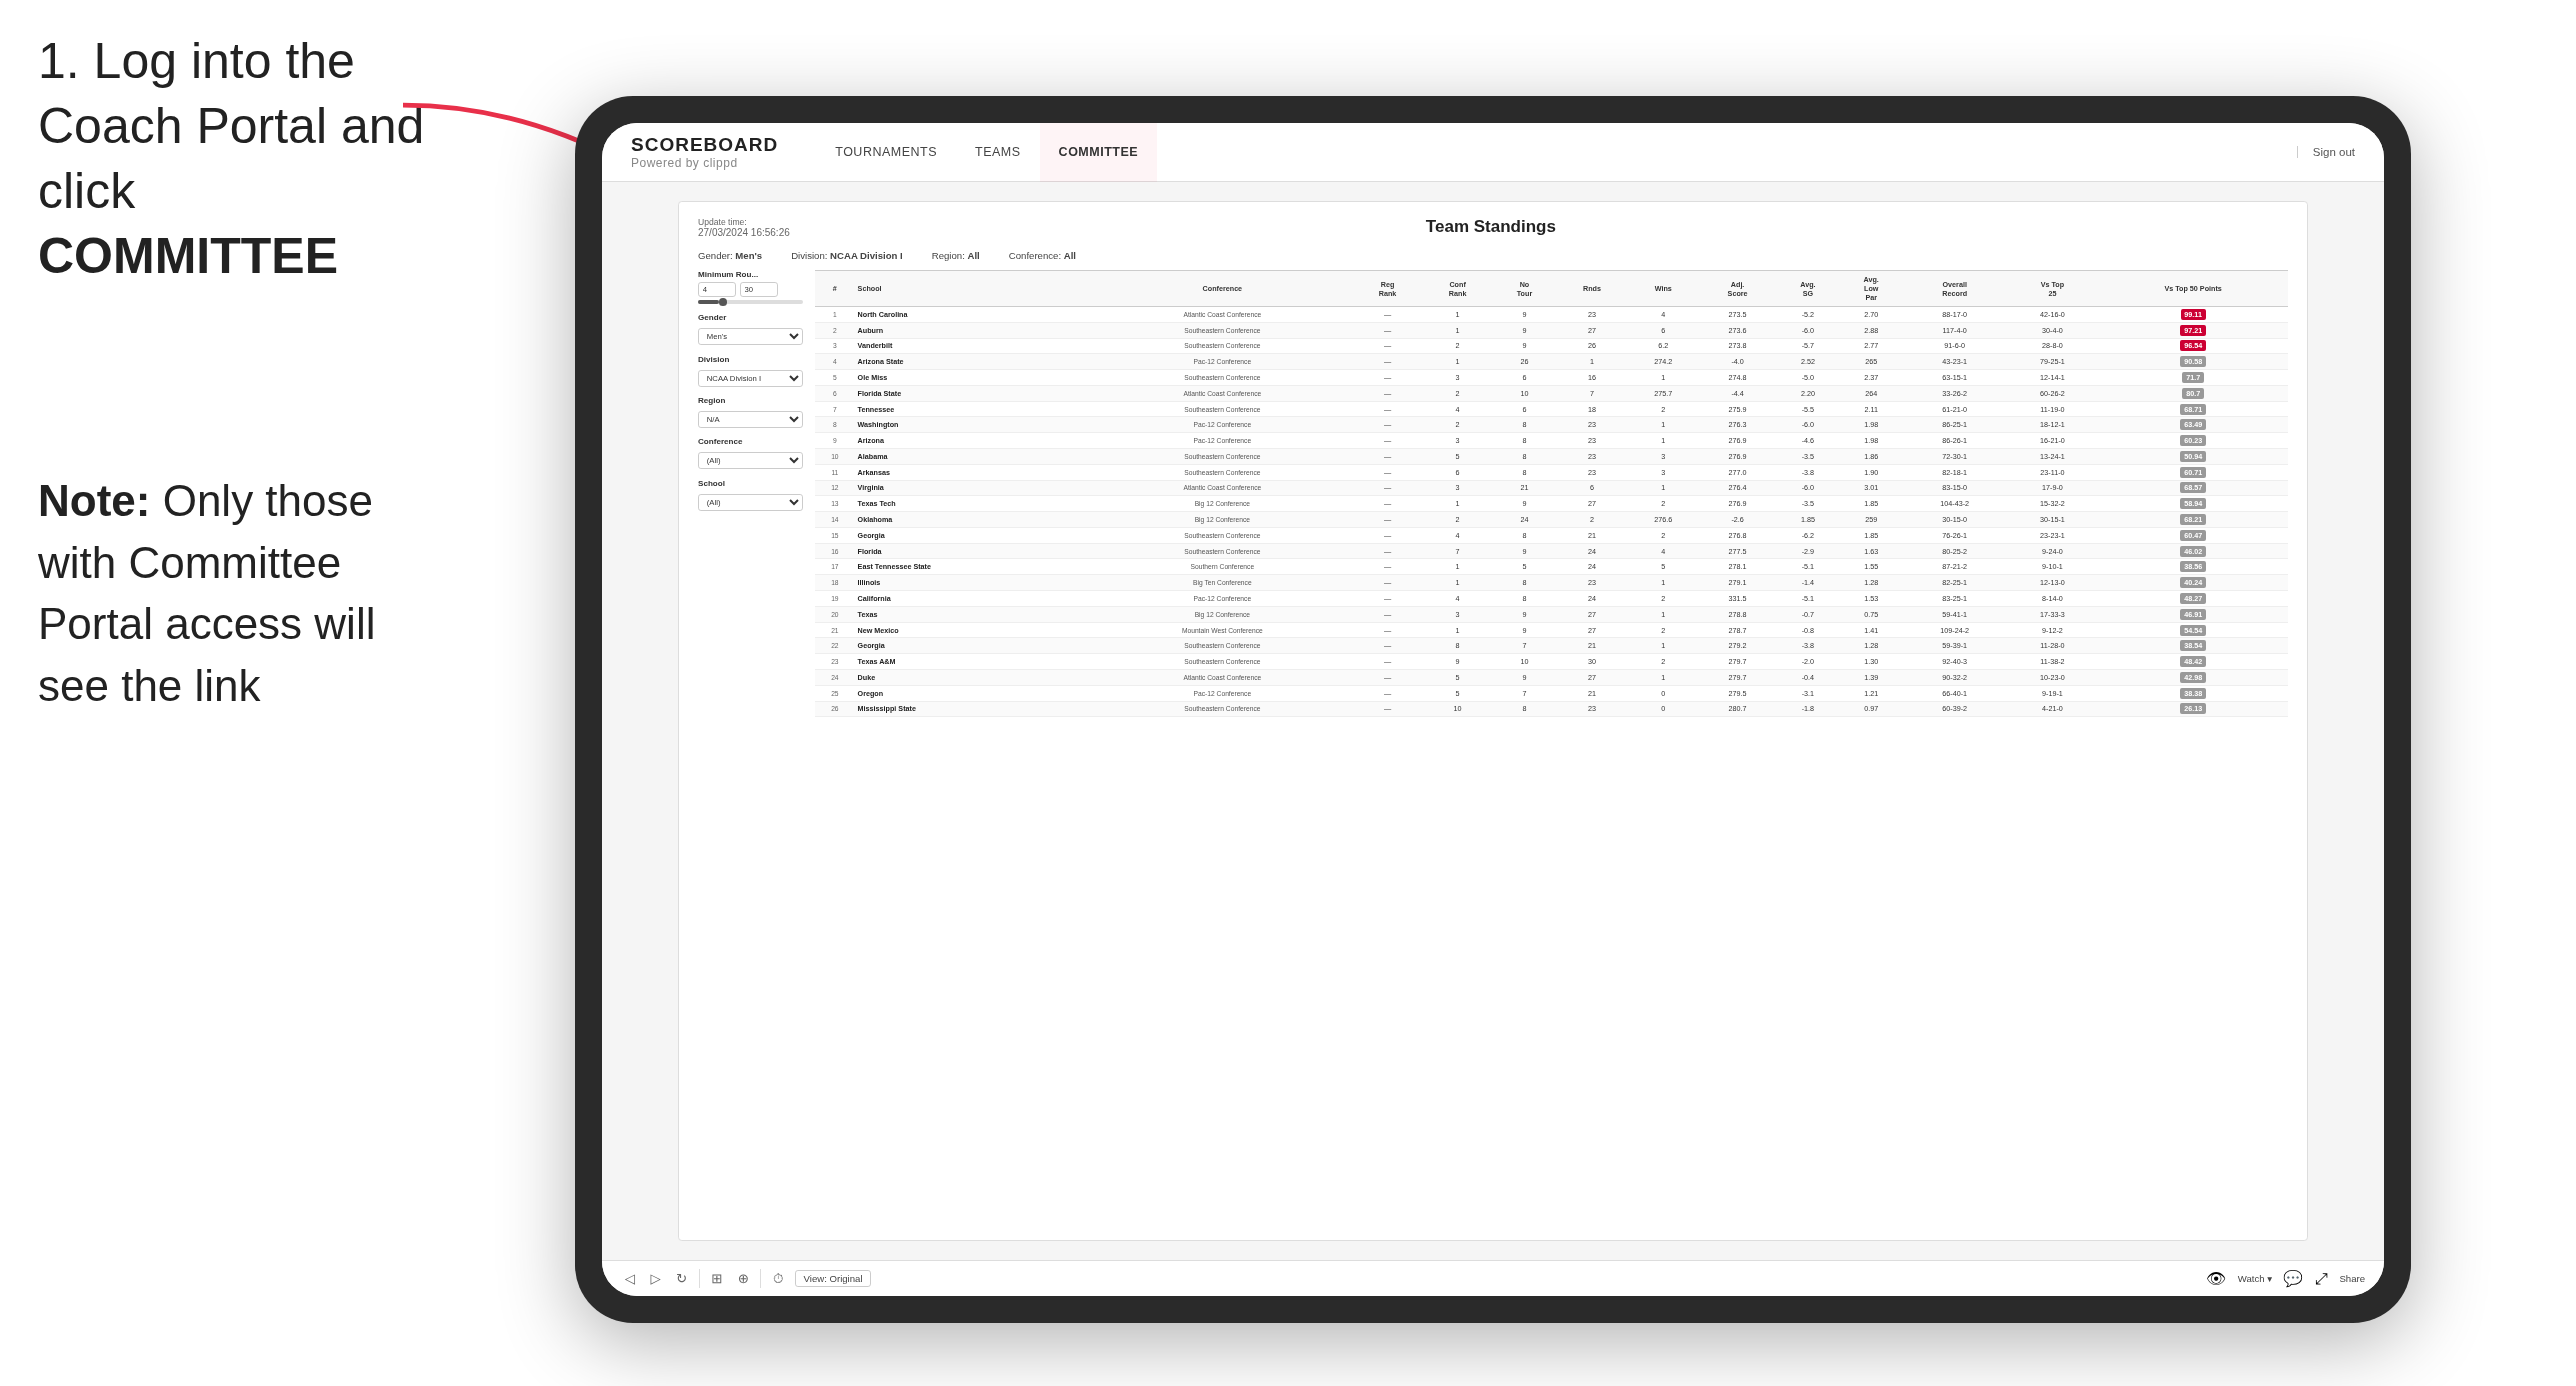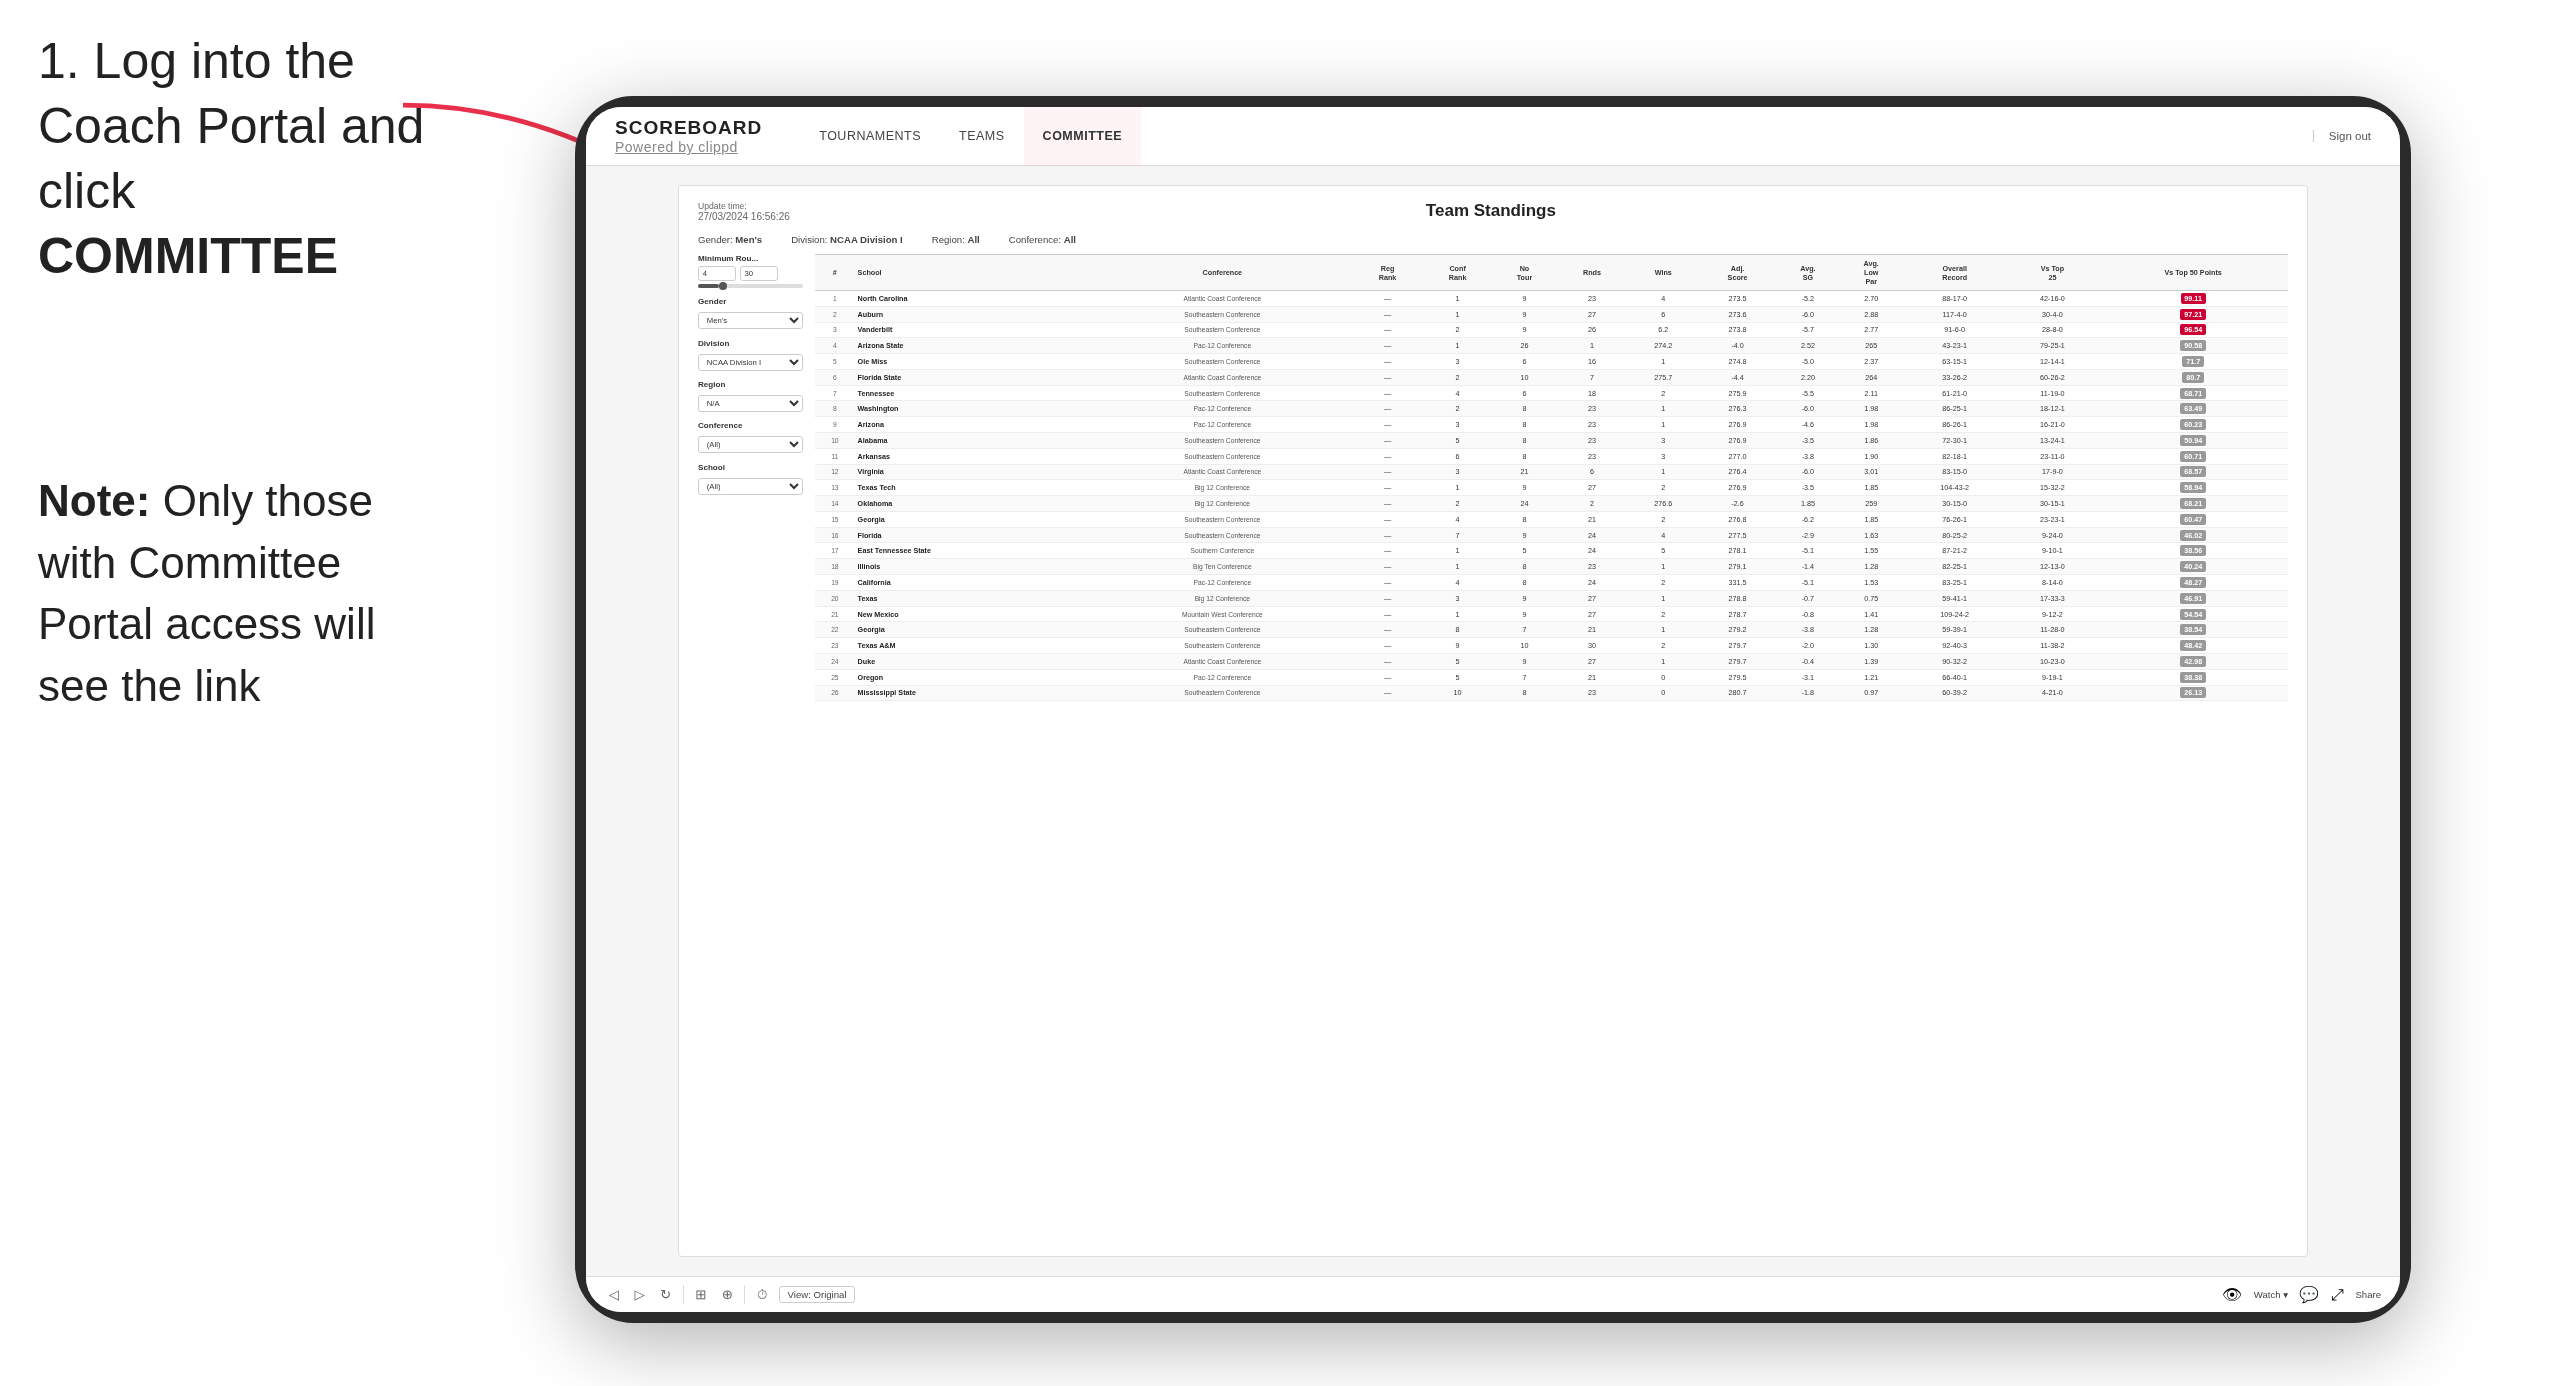--- a/index.html
+++ b/index.html
@@ -33,21 +33,21 @@
 
     
     .tablet-frame {
       position: absolute;
       top: 96px;
       left: 575px;
       width: 1836px;
       height: 1227px;
       background: #2a2a2a;
       border-radius: 58px;
-      padding: 11px;
+      padding: 27px;
       box-shadow: 0 19px 77px rgba(0,0,0,0.3);
     }
 
     .tablet-screen {
       width: 100%;
       height: 100%;
       background: #f0f0f0;
       border-radius: 35px;
       overflow: hidden;
       display: flex;
@@ -72,24 +72,23 @@
     }
 
     .logo-text {
       font-size: 19px;
       font-weight: 800;
       letter-spacing: 1px;
       color: #222;
     }
 
     .logo-sub {
-      font-size: 14px;
+      font-size: 12px;
       color: #888;
       letter-spacing: 0.5px;
-      text-decoration: underline;
     }
 
     .nav-links {
       display: flex;
       gap: 0;
       flex: 1;
     }
 
     .nav-item {
       padding: 0 19px;

